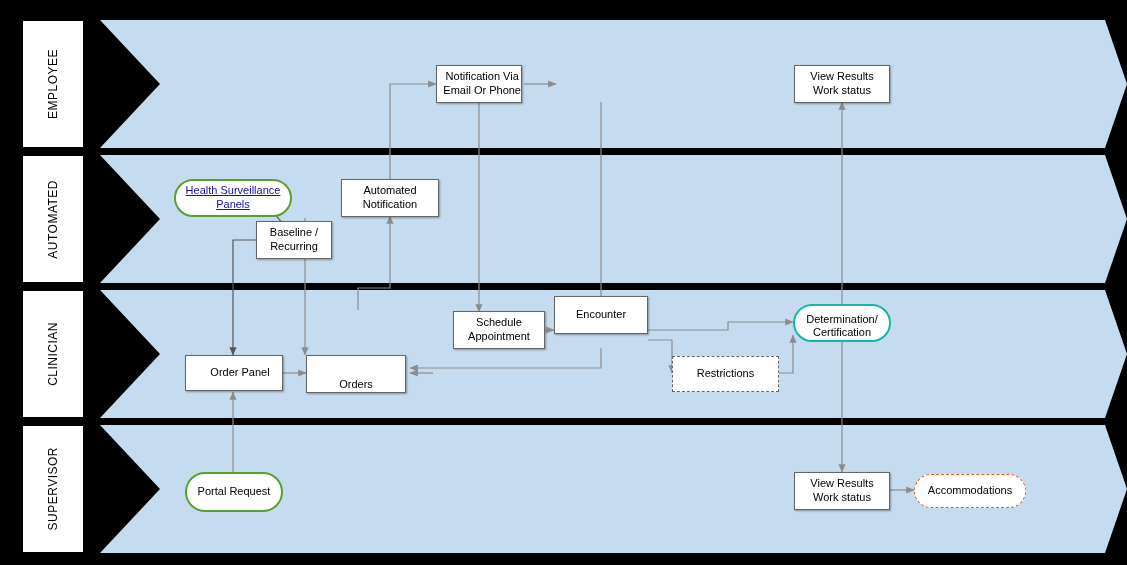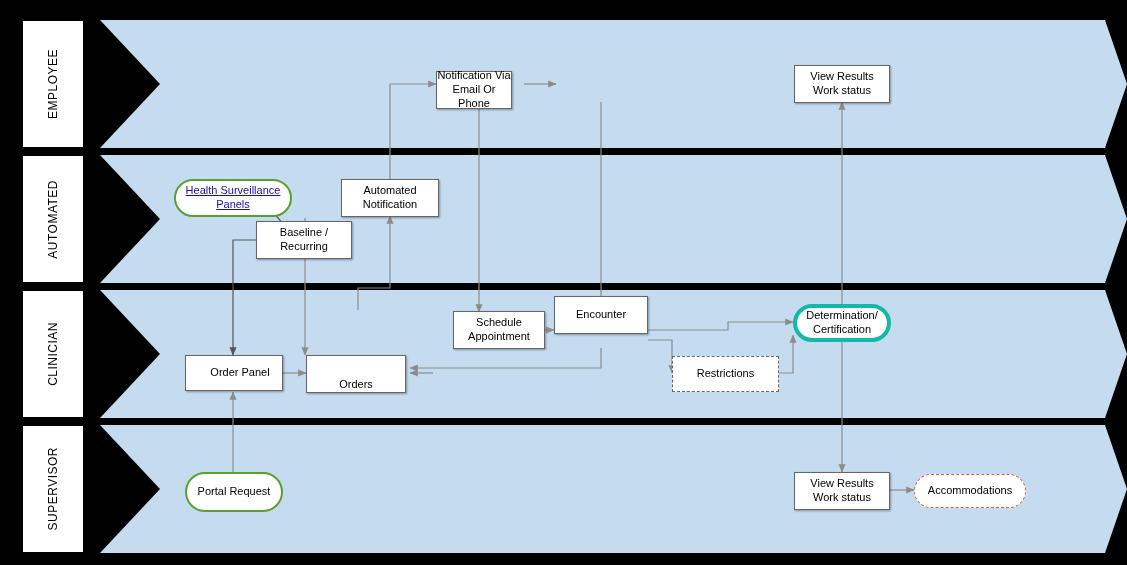--- a/index.html
+++ b/index.html
@@ -48,21 +48,22 @@
     white-space: pre-line;
   }
   .node.pill {
     border-radius: 999px;
     box-shadow: none;
   }
   .node.green {
     border: 2px solid #5aa02c;
   }
   .node.orange {
-    border: 4px solid #14b8a6;
+    border: 2px solid #14b8a6;
+    align-items: flex-end;
   }
   .node.dashed-orange {
     border: 1px dashed #e8591f;
     box-shadow: none;
   }
   .node.dashed-gray {
     border: 1px dashed #666666;
     box-shadow: none;
   }
   .node .link {
@@ -151,42 +152,42 @@
 
       <path d="M842,340 L842,472" marker-end="url(#arrow)"></path>
 
       <path d="M890,490 L914,490" marker-end="url(#arrow)"></path>
 
       <path d="M233,472 L233,392" marker-end="url(#arrow)"></path>
 
     </g>
   </svg>
 
-  <div class="node" style="left:436px; top:71px; width:76px; height:38px;justify-content:flex-end;">
+  <div class="node" style="left:436px; top:65px; width:86px; height:38px;justify-content:flex-end;">
     <span>Notification Via
 Email Or Phone</span>
   </div>
 
 
   <div class="node" style="left:794px; top:65px; width:96px; height:38px;">
     <span>View Results
 Work status</span>
   </div>
 
   <div class="node pill green" style="left:174px; top:179px; width:118px; height:38px;">
     <span class="link">Health Surveillance
 Panels</span>
   </div>
 
   <div class="node" style="left:341px; top:179px; width:98px; height:38px;">
     <span>Automated
 Notification</span>
   </div>
 
-  <div class="node" style="left:256px; top:221px; width:96px; height:38px;">
+  <div class="node" style="left:256px; top:221px; width:76px; height:38px;">
     <span>Baseline /
 Recurring</span>
   </div>
 
   <div class="node" style="left:433px; top:311px; width:92px; height:38px;margin-left:20px;">
     <span>Schedule
 Appointment</span>
   </div>
 
   <div class="node" style="left:554px; top:296px; width:94px; height:38px;">

